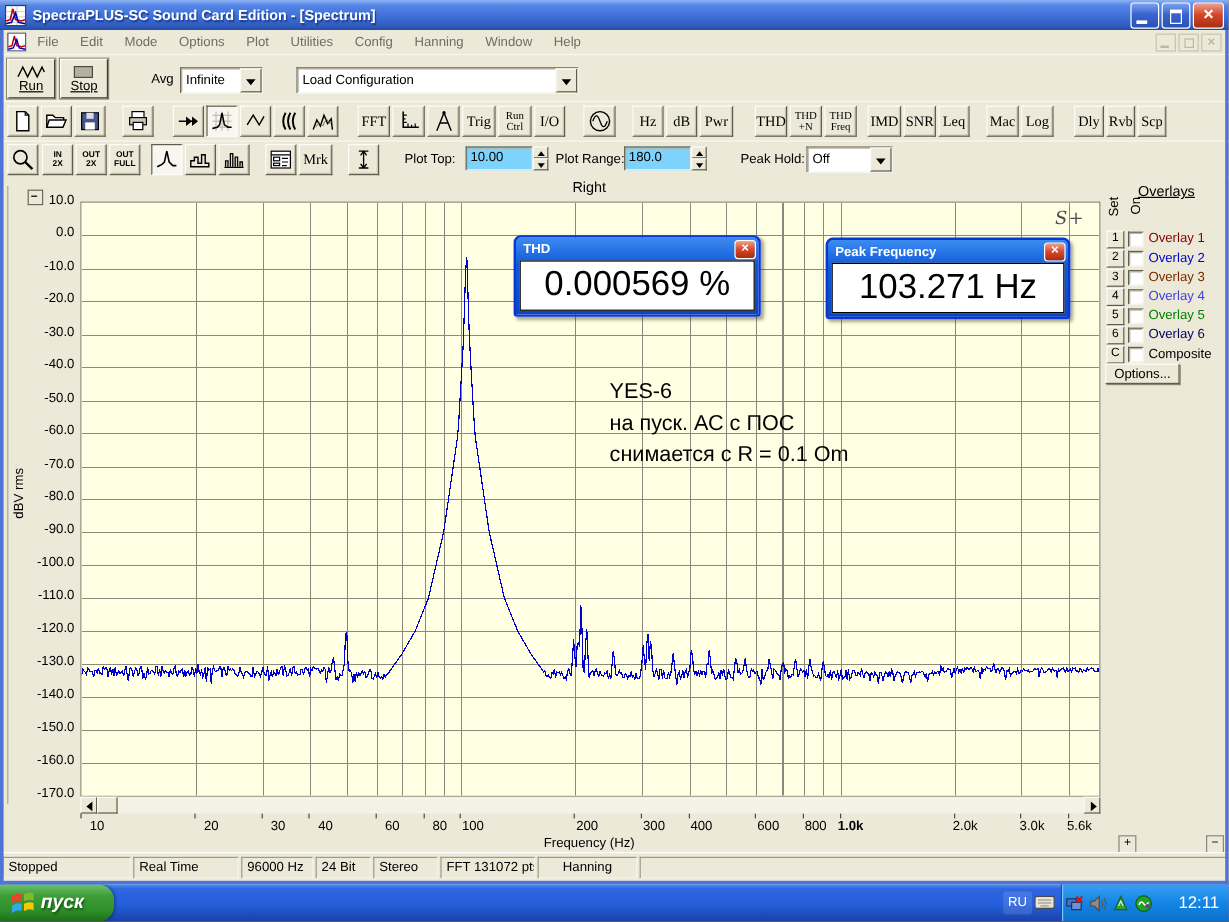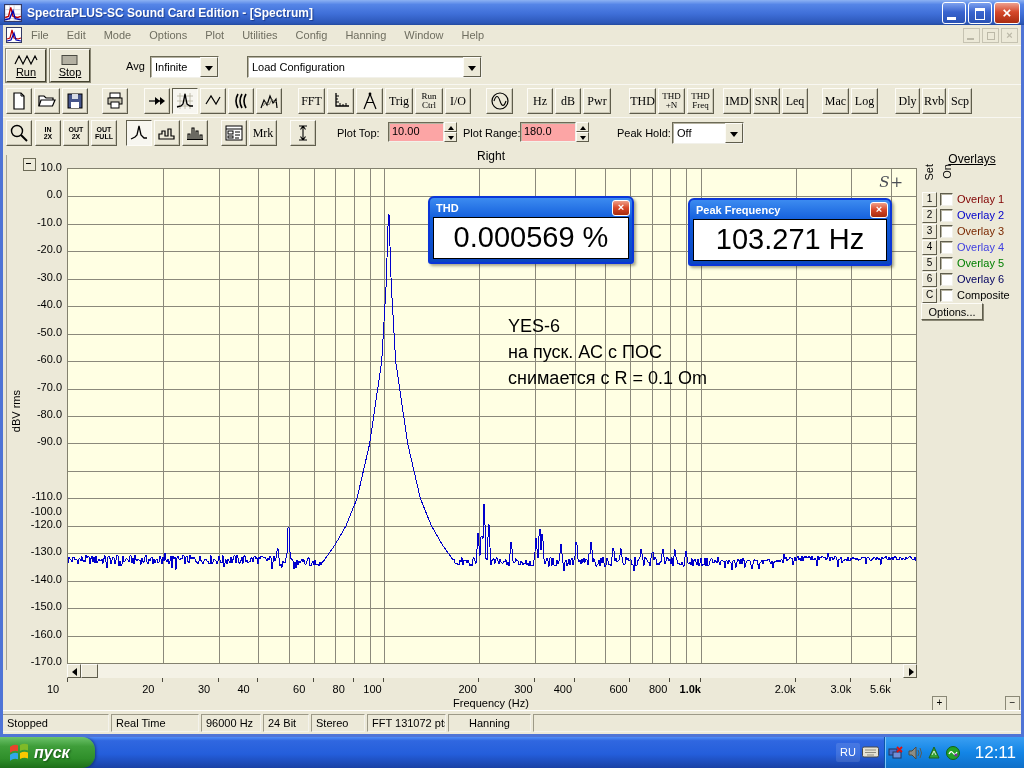--- a/index.html
+++ b/index.html
@@ -51,21 +51,21 @@
   .two{flex-direction:column;}
   .two span{display:block;font-size:9px;line-height:9px;font-family:"Liberation Serif",serif;}
   .tiny span{font-size:7px;line-height:7px;font-family:"Liberation Sans",sans-serif;font-weight:bold;}
 
   .bigbtn{position:absolute;top:3px;width:40px;height:33px;background:#ece9d8;
     border:1px solid;border-color:#fdfcf7 #45432f #45432f #fdfcf7;box-shadow:0 0 0 1px #8a8775;
     display:flex;flex-direction:column;align-items:center;justify-content:center;padding:1px;}
   .bigbtn .blab{text-decoration:underline;font-size:11px;line-height:12px;}
 
   .tlabel{position:absolute;line-height:30px;white-space:nowrap;}
-  .field{position:absolute;background:#fca5a5;border:1px solid;border-color:#6c6a56 #f2f1ea #f2f1ea #6c6a56;
+  .field{position:absolute;background:#7dd3fc;border:1px solid;border-color:#6c6a56 #f2f1ea #f2f1ea #6c6a56;
     box-shadow:inset 1px 1px 0 #b6b3a2;padding:2px 3px;font-size:11px;}
   .spin{position:absolute;width:13px;height:20px;display:flex;flex-direction:column;gap:0;}
   .sbtn{flex:1;background:#ece9d8;border:1px solid;border-color:#fdfcf7 #5f5d4c #5f5d4c #fdfcf7;position:relative;}
   .sbtn.up::before,.sbtn.dn::before{content:"";position:absolute;left:3px;border-left:3px solid transparent;
     border-right:3px solid transparent;}
   .sbtn.up::before{top:3px;border-bottom:4px solid #000;}
   .sbtn.dn::before{top:3px;border-top:4px solid #000;}
   .combo{position:absolute;background:#fff;border:1px solid;border-color:#6c6a56 #f2f1ea #f2f1ea #6c6a56;
     box-shadow:inset 1px 1px 0 #b6b3a2;display:flex;align-items:center;}
   .combo .ctext{flex:1;padding:0 4px;white-space:nowrap;overflow:hidden;}
@@ -80,21 +80,21 @@
     border-left:1px solid #fff;border-right:1px solid #a8a593;}
   .chtitle{position:absolute;left:67px;top:2px;width:848px;text-align:center;font-size:12px;}
   .collapse-box{position:absolute;left:23px;top:11px;width:11px;height:11px;background:#ece9d8;
     border:1px solid #6c6a56;}
   .collapse-box::before{content:"";position:absolute;left:2px;top:4px;width:5px;height:1px;background:#000;}
   .ylab{position:absolute;left:10px;top:243px;writing-mode:vertical-rl;transform:rotate(180deg);font-size:11px;}
   #plotarea{position:absolute;left:67px;top:21px;width:848px;height:494px;
     border:1px solid #83816f;box-sizing:content-box;}
   #plot-svg{display:block;}
   .ytick{position:absolute;left:4px;width:58px;text-align:right;font-size:11px;}
-  .xtick{position:absolute;width:40px;text-align:left;font-size:11px;top:536px;}
+  .xtick{position:absolute;width:40px;text-align:right;font-size:11px;top:536px;}
   .xtickmark{position:absolute;top:531px;width:1px;height:4px;background:#4c4a3e;}
   .freqlab{position:absolute;left:67px;top:550px;width:848px;text-align:center;font-size:11px;}
   .splogo{position:absolute;right:12px;top:4px;font-family:"DejaVu Serif",serif;font-style:italic;
     font-size:15px;color:#4a4e55;letter-spacing:1px;}
   .annot{position:absolute;left:508px;top:166px;font-size:18px;line-height:26px;white-space:nowrap;z-index:3;}
 
   
   .miniwin{position:absolute;z-index:6;border:2px solid #0a36d8;border-radius:6px 6px 3px 3px;
     background:linear-gradient(180deg,#3c8bf0,#0f5ada 35%,#0a46c0);box-shadow:2px 2px 3px rgba(60,60,30,.45);}
   .mtitle{height:17px;display:flex;align-items:center;padding:1px 2px 0 6px;color:#fff;
@@ -159,21 +159,21 @@
     background:linear-gradient(180deg,#6b97f2,#3e6cd8 50%,#3059c0);border:1px solid #20459e;
     display:flex;align-items:center;padding:0 4px;box-sizing:border-box;}
   .taskitem .tlab{color:#fff;font-size:11px;margin-left:4px;white-space:nowrap;overflow:hidden;}
   .langbox{position:absolute;left:836px;top:6px;width:24px;height:19px;color:#fff;text-align:center;
     line-height:19px;font-size:11px;background:rgba(255,255,255,.12);border-radius:2px;}
   .kbdicon{position:absolute;left:862px;top:9px;}
   #tray{position:absolute;left:884px;top:0;width:140px;height:31px;
     background:linear-gradient(180deg,#3a9ff2 0%,#1385e6 50%,#0f6fc8 100%);
     border-left:1px solid #0b55a8;box-shadow:inset 1px 0 0 #7cc3f8;display:flex;align-items:center;}
   .trayicon{margin-left:3px;}
-  #clock{position:absolute;right:8px;top:0;height:31px;line-height:31px;color:#fff;font-size:17px;}
+  #clock{position:absolute;right:8px;top:0;height:31px;line-height:31px;color:#fff;font-size:14px;}
 </style>
 </head>
 <body>
 
 <div id="app">
 
   <div id="titlebar">
     <svg width="18" height="18" viewBox="0 0 16 16">
       <rect x="0.5" y="0.5" width="15" height="15" fill="#fff" stroke="#333a66"></rect>
       <path d="M1 5h14M1 9h14M1 13h14M5 1v14M9 1v14" stroke="#c8c8d8" stroke-width="0.7" fill="none"></path>
@@ -589,21 +589,21 @@
       <div class="ytick" style="top: 41.4444px;">0.0</div>
       <div class="ytick" style="top: 68.8889px;">-10.0</div>
       <div class="ytick" style="top: 96.3333px;">-20.0</div>
       <div class="ytick" style="top: 123.778px;">-30.0</div>
       <div class="ytick" style="top: 151.222px;">-40.0</div>
       <div class="ytick" style="top: 178.667px;">-50.0</div>
       <div class="ytick" style="top: 206.111px;">-60.0</div>
       <div class="ytick" style="top: 233.556px;">-70.0</div>
       <div class="ytick" style="top: 261px;">-80.0</div>
       <div class="ytick" style="top: 288.444px;">-90.0</div>
-      <div class="ytick" style="top: 315.889px; margin-top: 42px;">-100.0</div>
+      <div class="ytick" style="top: 315.889px;">-100.0</div>
       <div class="ytick" style="top: 343.333px;">-110.0</div>
       <div class="ytick" style="top: 370.778px;">-120.0</div>
       <div class="ytick" style="top: 398.222px;">-130.0</div>
       <div class="ytick" style="top: 425.667px;">-140.0</div>
       <div class="ytick" style="top: 453.111px;">-150.0</div>
       <div class="ytick" style="top: 480.556px;">-160.0</div>
       <div class="ytick" style="top: 508px;">-170.0</div>
       <div class="xtick" style="left: 47px;">10</div>
       <div class="xtickmark" style="left: 67px;"></div>
       <div class="xtick" style="left: 142.207px;">20</div>

